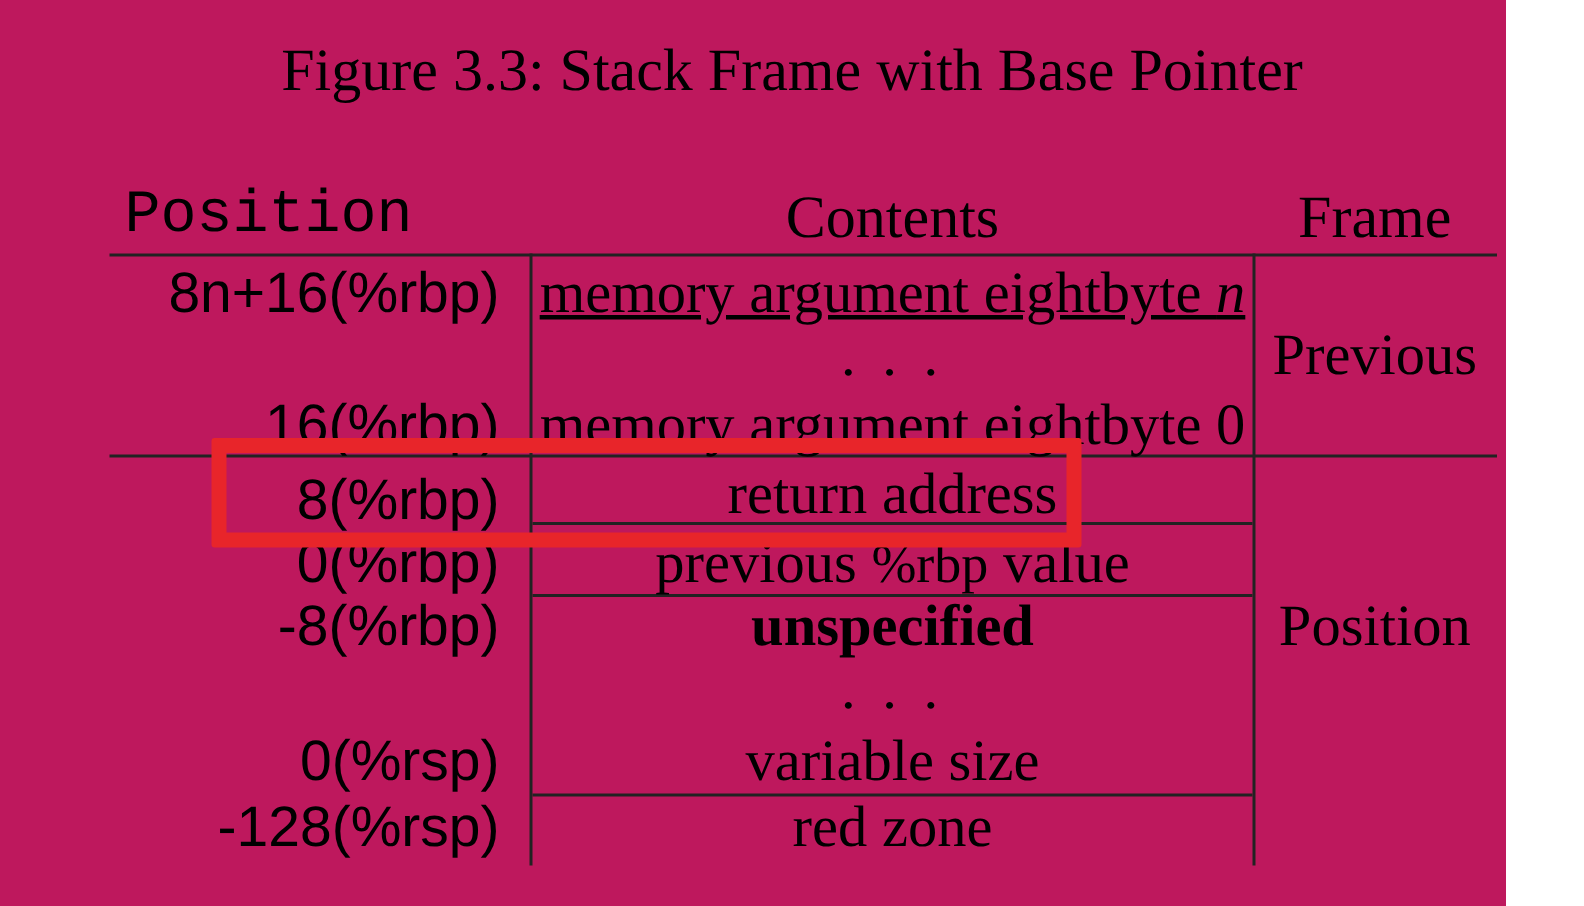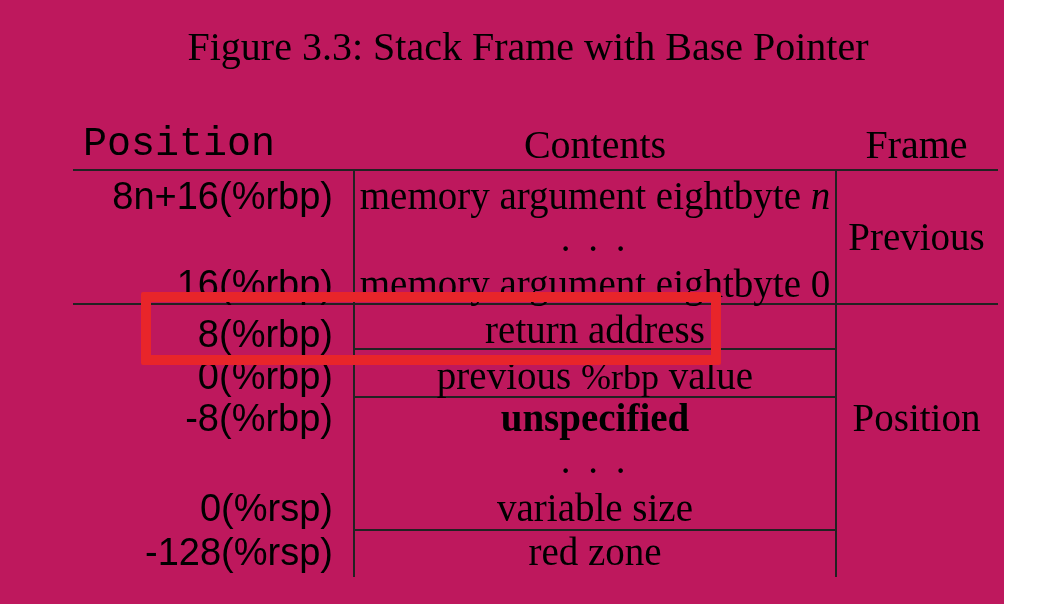--- a/index.html
+++ b/index.html
@@ -58,21 +58,21 @@
 
   <div class="hline" style="left:73px;top:169px;width:925px;"></div>
   <div class="hline" style="left:73px;top:303px;width:925px;"></div>
   <div class="hline" style="left:355px;top:348px;width:480px;"></div>
   <div class="hline" style="left:355px;top:396px;width:480px;"></div>
   <div class="hline" style="left:355px;top:529px;width:480px;"></div>
   <div class="vline" style="left:353px;top:169px;height:408px;"></div>
   <div class="vline" style="left:835px;top:169px;height:408px;"></div>
 
   <div class="cell pos" style="top:174px;">8n+16(%rbp)</div>
-  <div class="cell cont" style="top:174px;"><span>memory argument eightbyte </span><span class="var-italic">n</span></div>
+  <div class="cell cont" style="top:174px;text-decoration:underline;"><span>memory argument eightbyte </span><span class="var-italic">n</span></div>
 
   <div class="cell cont dots" style="top:216px;">. . .</div>
 
   <div class="cell framecol" style="top:215px;">Previous</div>
 
   <div class="cell pos" style="top:262px;">16(%rbp)</div>
   <div class="cell cont" style="top:262px;">memory argument eightbyte 0</div>
 
   <div class="cell pos" style="top:312px;">8(%rbp)</div>
   <div class="cell cont" style="top:308px;">return address</div>

